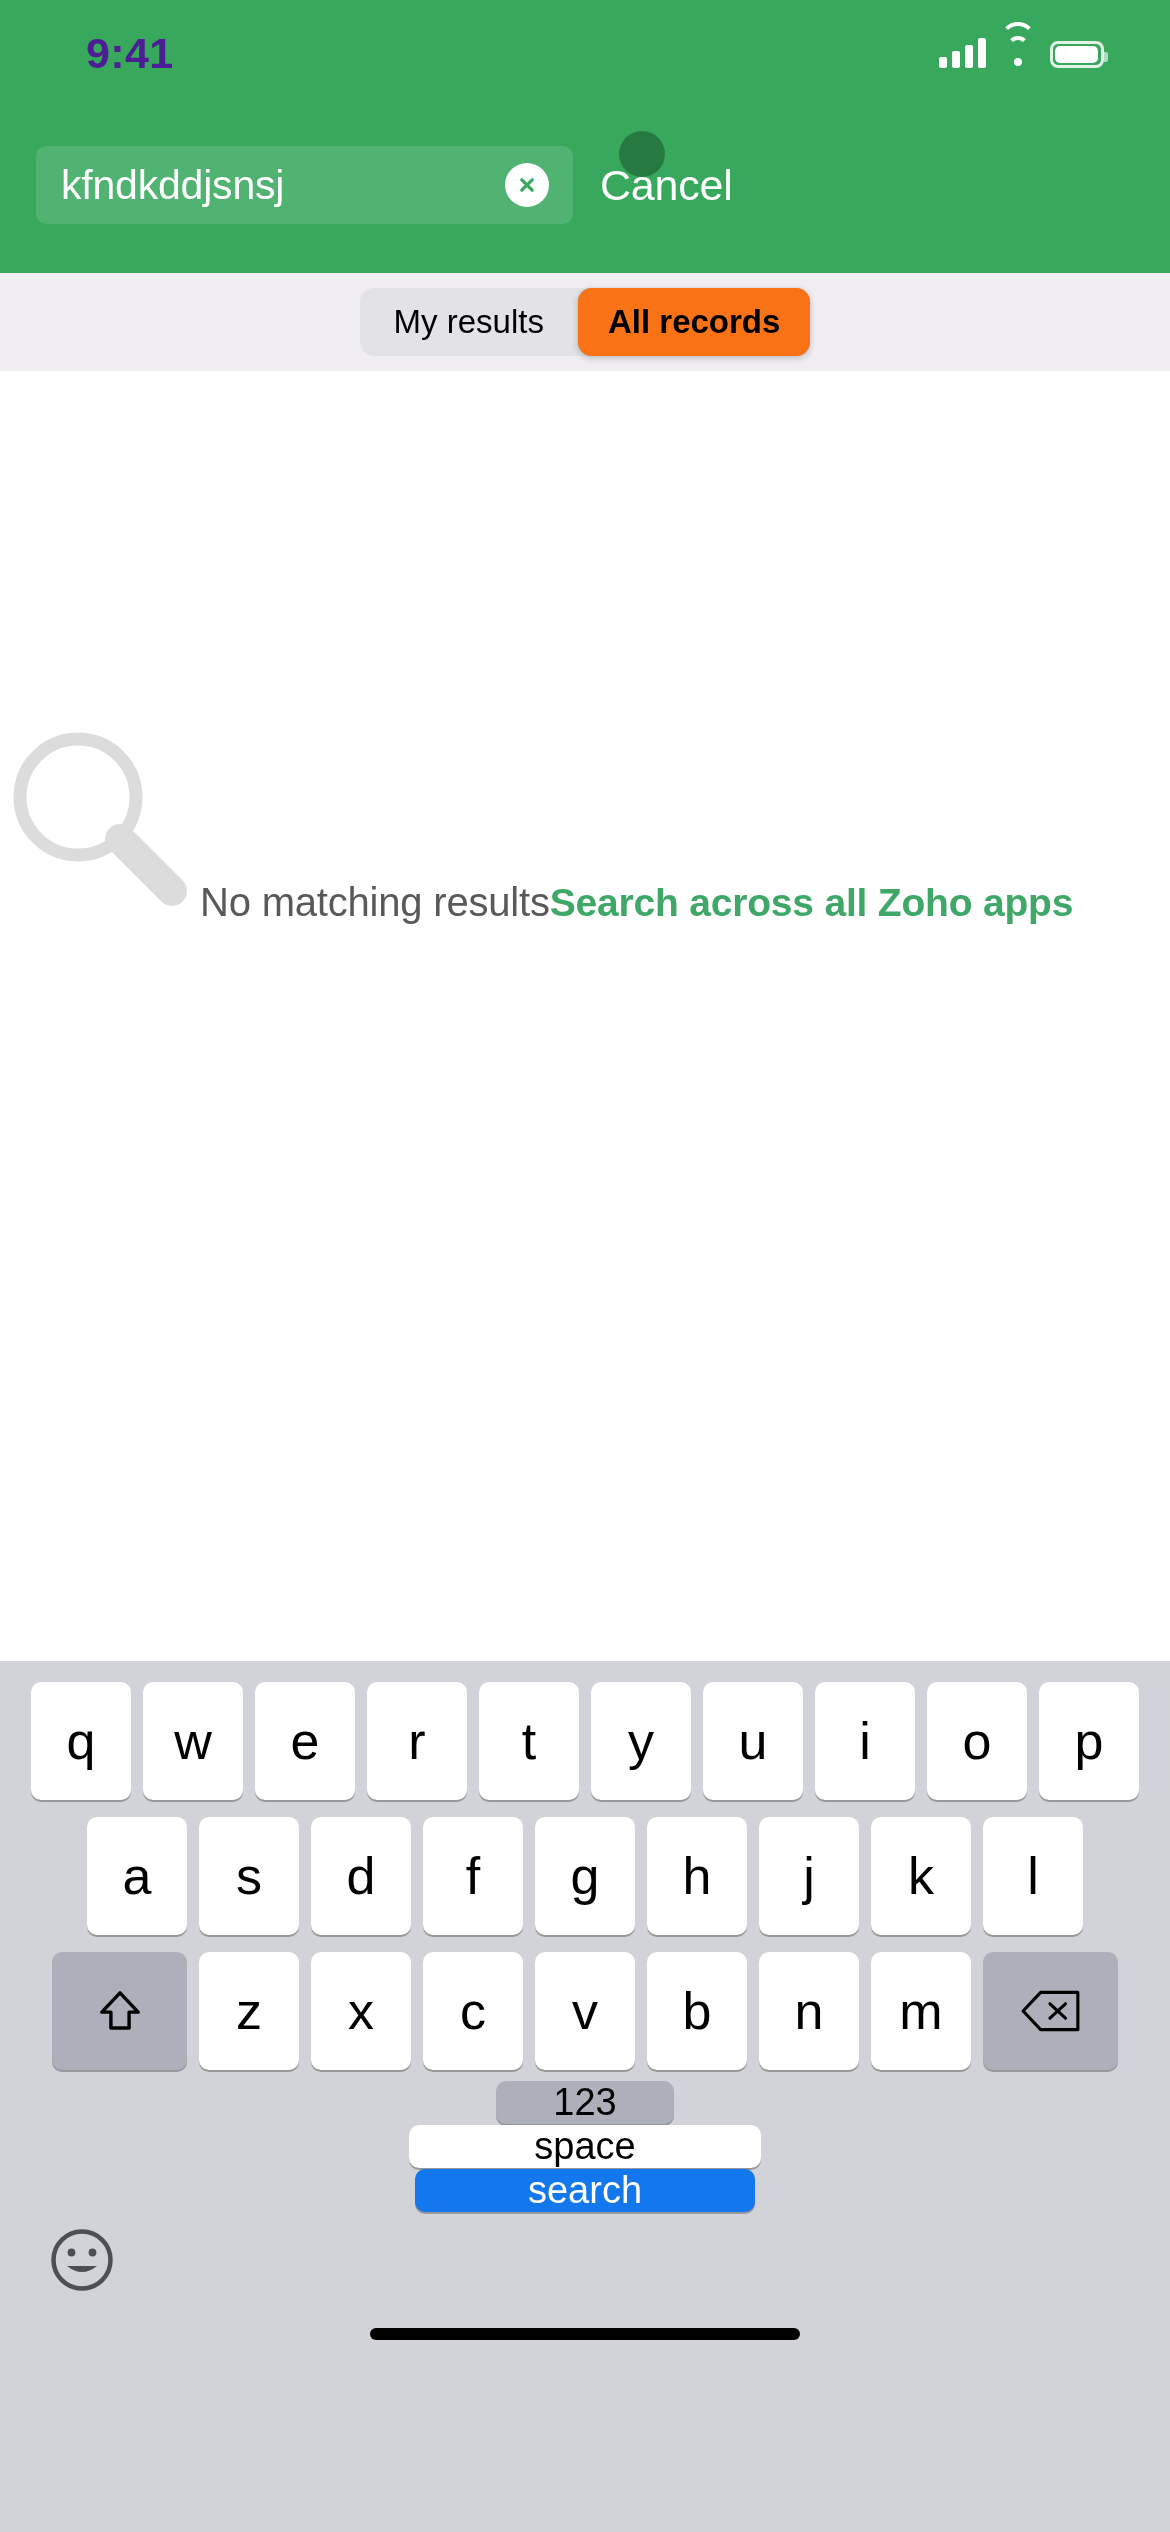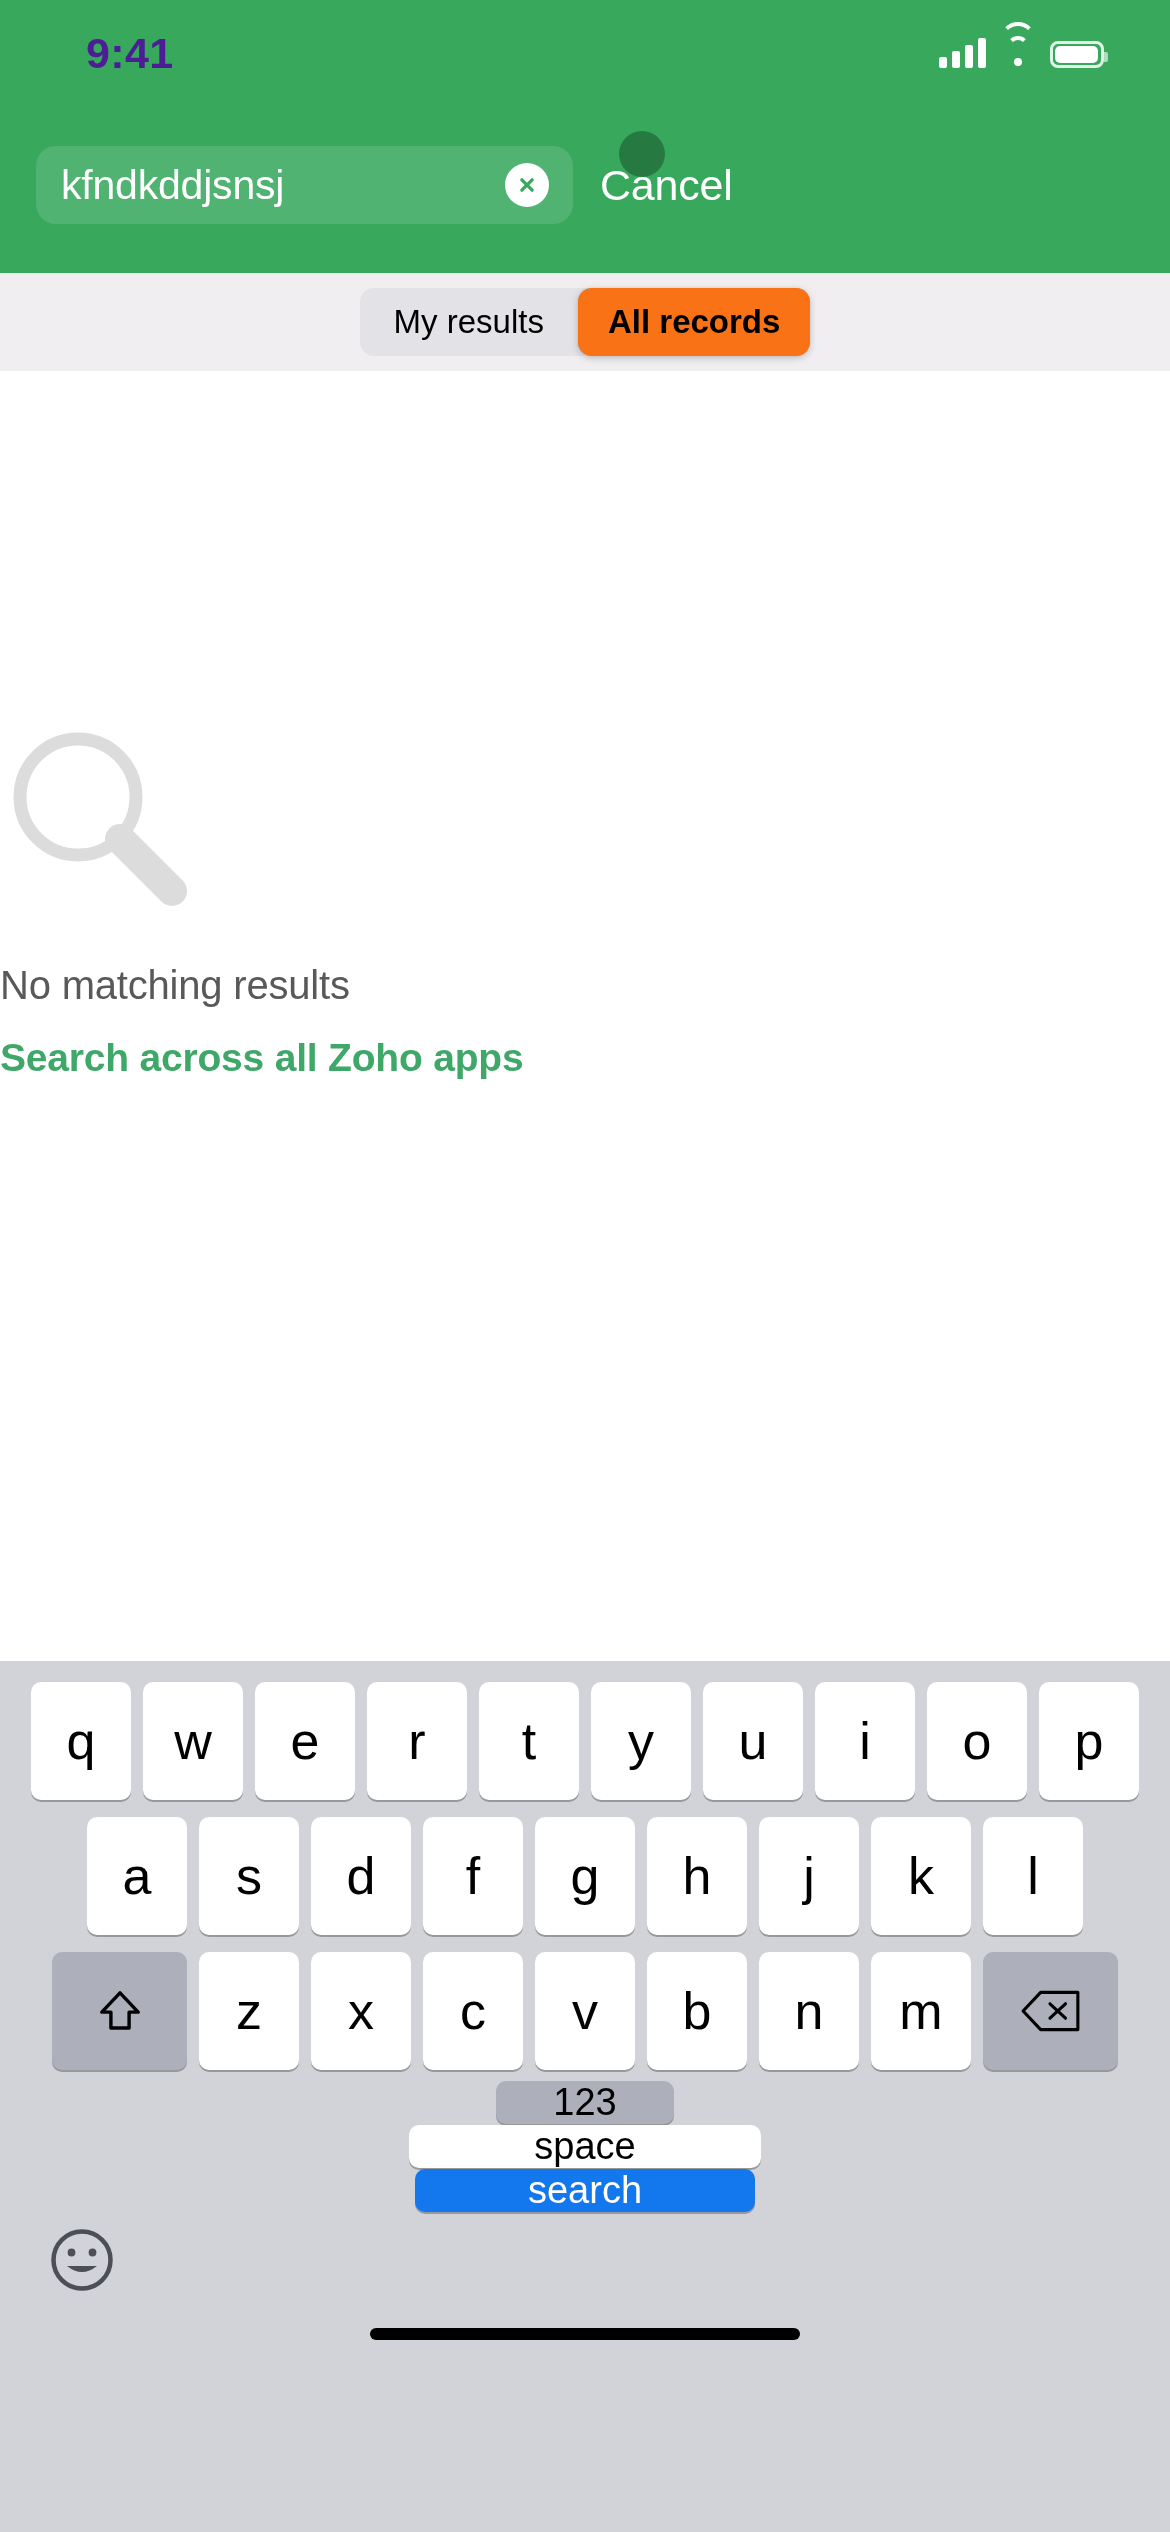--- a/index.html
+++ b/index.html
@@ -71,21 +71,21 @@
   .searchrow {
     position:absolute; left:0; top:140px;
     width:1170px; height:90px;
     display:flex; align-items:center;
   }
   .searchfield {
     position:relative;
     margin-left:36px;
     width:537px; height:78px;
     background:rgba(255,255,255,0.13);
-    border-radius:20px;
+    border-radius:10px;
     display:flex; align-items:center;
   }
   .searchtext {
     margin-left:25px;
     font-size:41px; color:#ffffff;
     white-space:nowrap; overflow:hidden;
     letter-spacing:-0.2px;
   }
   .clearbtn {
     position:absolute; right:24px; top:50%;
@@ -137,21 +137,21 @@
   }
 
   
   .content {
     position:absolute; left:0; top:371px;
     width:1170px; height:1290px;
     background:#ffffff;
   }
   .empty {
     position:absolute; left:0; right:0; top:0;
-    display:flex; flex-direction:column; align-items:flex-start;
+    display:flex; flex-direction:row; align-items:flex-end;
   }
   .magnifier {
     margin-top:354px;
     width:200px; height:200px;
     position:relative;
   }
   .magnifier svg { display:block; width:200px; height:200px; overflow:visible; }
   .emptytitle {
     margin-top:38px;
     font-size:40px; color:#595959;

